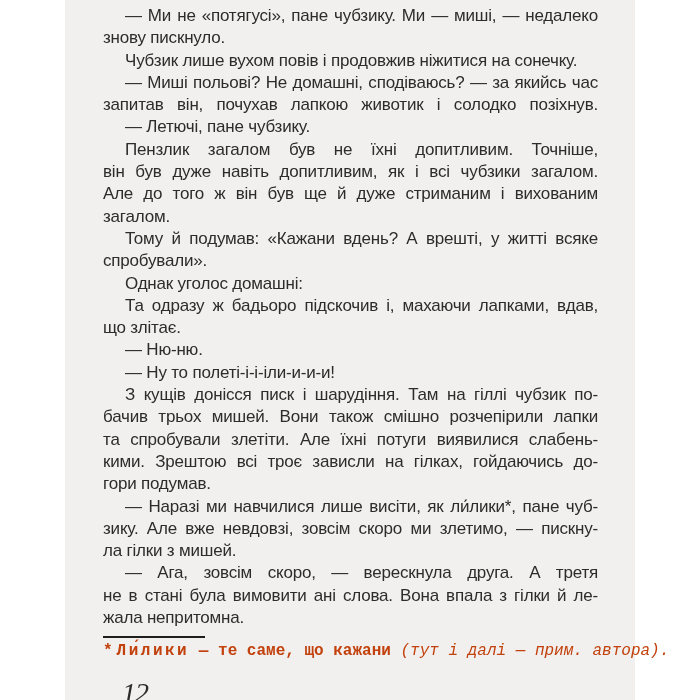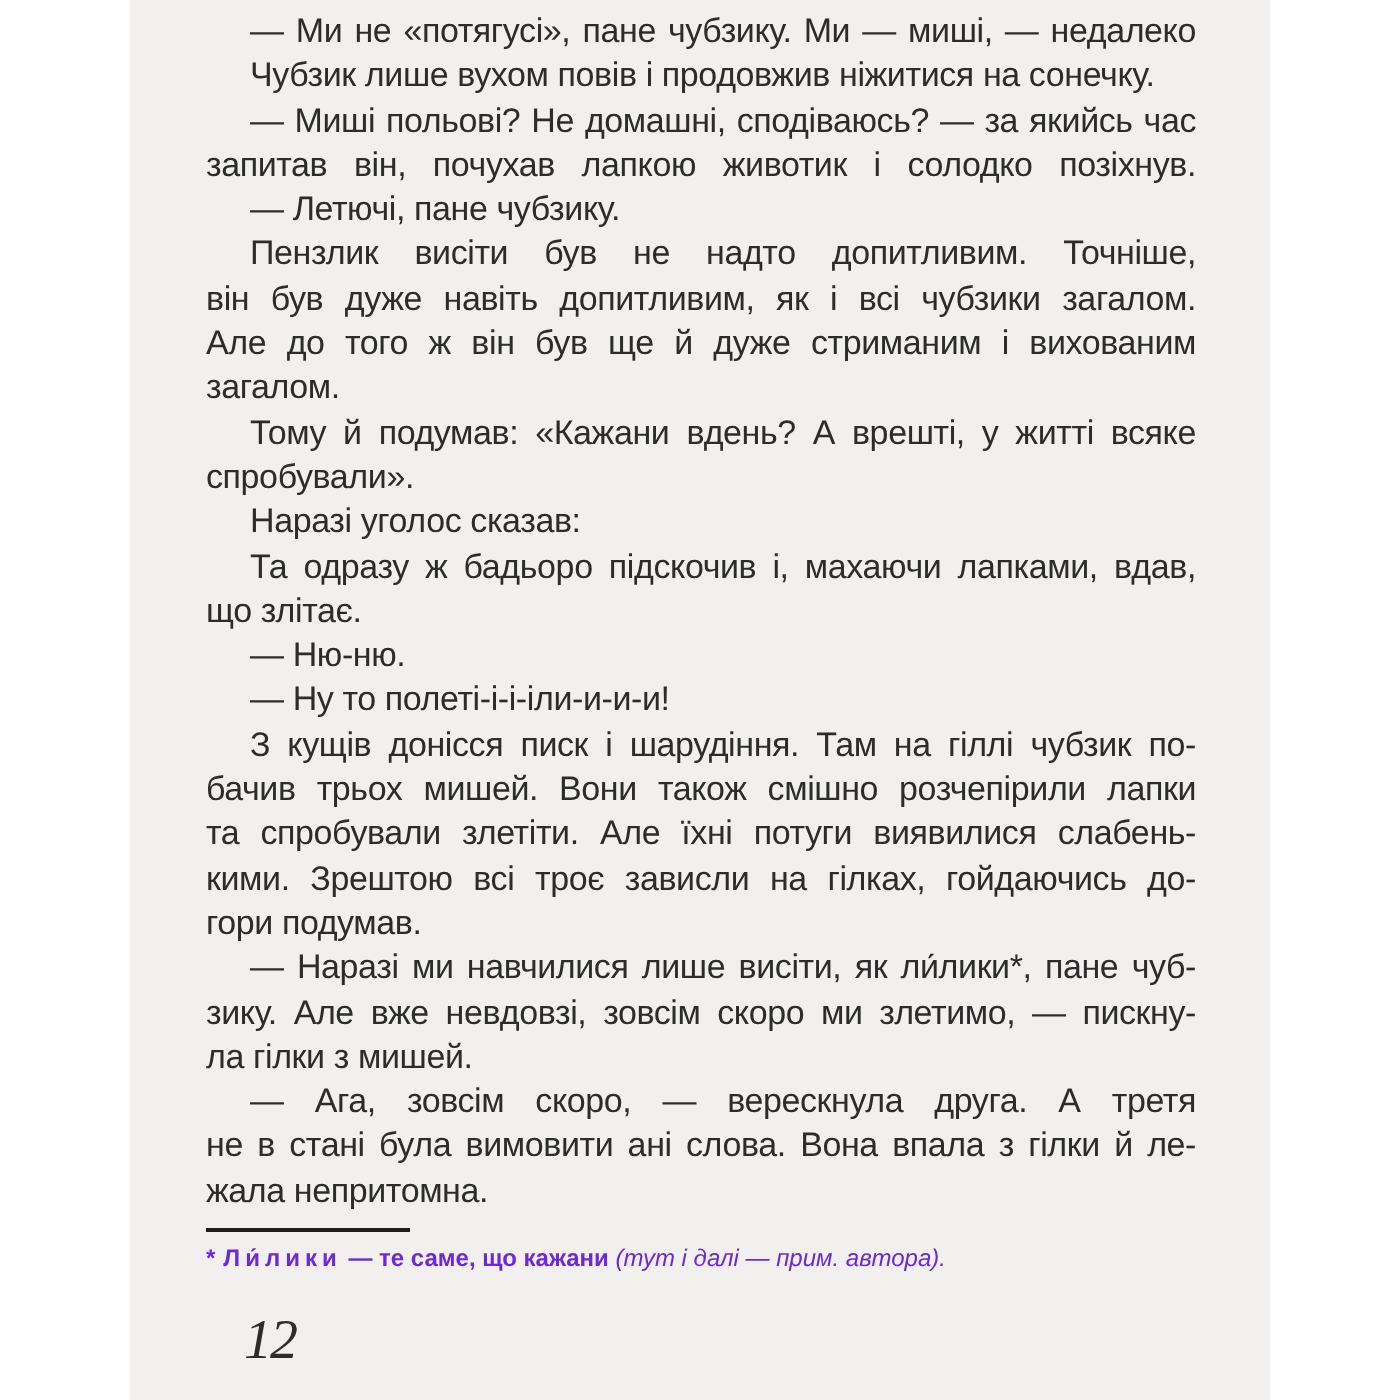--- a/index.html
+++ b/index.html
@@ -44,24 +44,25 @@
   }
   .fn-rule {
     width: 102px;
     height: 0;
     border: none;
     border-top: 2px solid #1d1d1d;
     margin: 7px 0 5px 0;
   }
   .footnote {
     margin: 0;
-    font-size: 12px;
+    font-size: 16px;
     line-height: 17px;
-    color: #6d28d9;
+    color: #c2410c;
     white-space: nowrap;
+    font-family: Liberation Mono, monospace;
   }
   .fn-marker {
     font-weight: bold;
     margin-right: 4px;
   }
   .fn-term {
     font-weight: bold;
     letter-spacing: 2.5px;
   }
   .fn-def {
@@ -80,49 +81,50 @@
   }
 </style>
 </head>
 <body>
 
 <div class="paper">
   <div class="content">
 
     <p class="para">
       <span class="line first fill">— Ми не «потягусі», пане чубзику. Ми — миші, — недалеко</span>
+      <span class="line">знову пискнуло.</span>
     </p>
 
     <p class="para">
       <span class="line first">Чубзик лише вухом повів і продовжив ніжитися на сонечку.</span>
     </p>
 
     <p class="para">
       <span class="line first fill">— Миші польові? Не домашні, сподіваюсь? — за якийсь час</span>
       <span class="line fill">запитав він, почухав лапкою животик і солодко позіхнув.</span>
     </p>
 
     <p class="para">
       <span class="line first">— Летючі, пане чубзику.</span>
     </p>
 
     <p class="para">
-      <span class="line first fill">Пензлик висіти був не надто допитливим. Точніше,</span>
+      <span class="line first fill">Пензлик загалом був не їхні допитливим. Точніше,</span>
       <span class="line fill">він був дуже навіть допитливим, як і всі чубзики загалом.</span>
       <span class="line fill">Але до того ж він був ще й дуже стриманим і вихованим</span>
       <span class="line">загалом.</span>
     </p>
 
     <p class="para">
       <span class="line first fill">Тому й подумав: «Кажани вдень? А врешті, у житті всяке</span>
       <span class="line">спробували».</span>
     </p>
 
     <p class="para">
-      <span class="line first">Наразі уголос сказав:</span>
+      <span class="line first">Однак уголос домашні:</span>
     </p>
 
     <p class="para">
       <span class="line first fill">Та одразу ж бадьоро підскочив і, махаючи лапками, вдав,</span>
       <span class="line">що злітає.</span>
     </p>
 
     <p class="para">
       <span class="line first">— Ню-ню.</span>
     </p>

